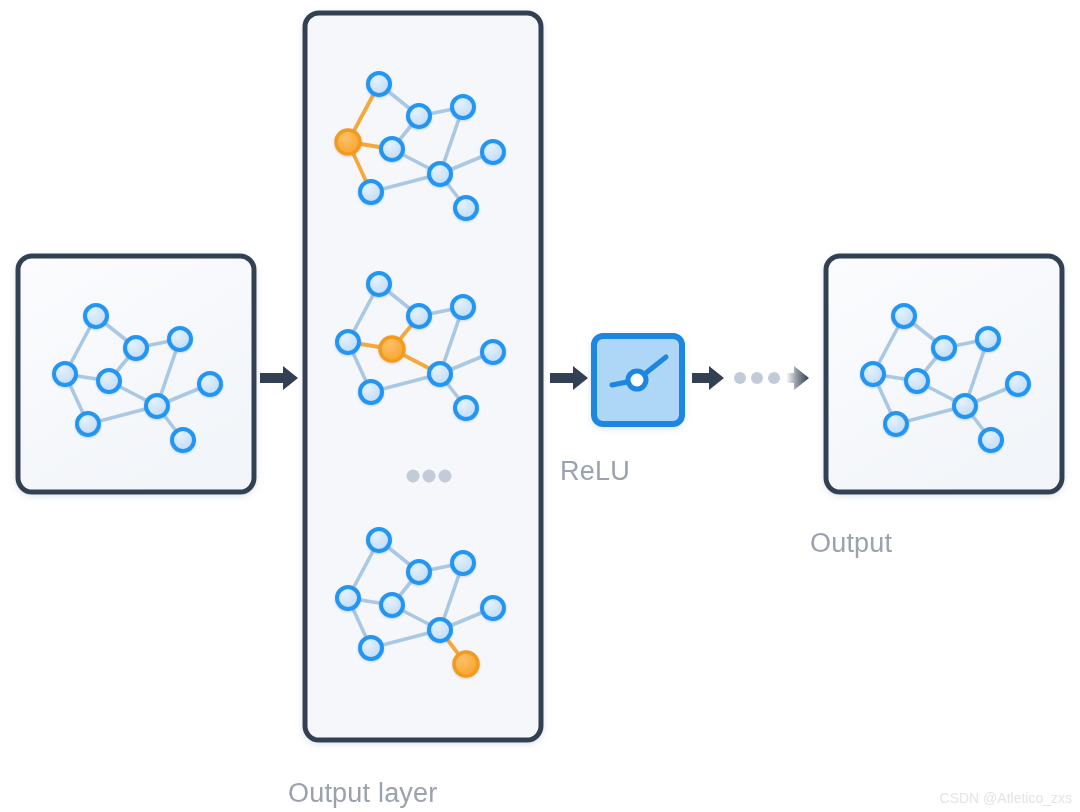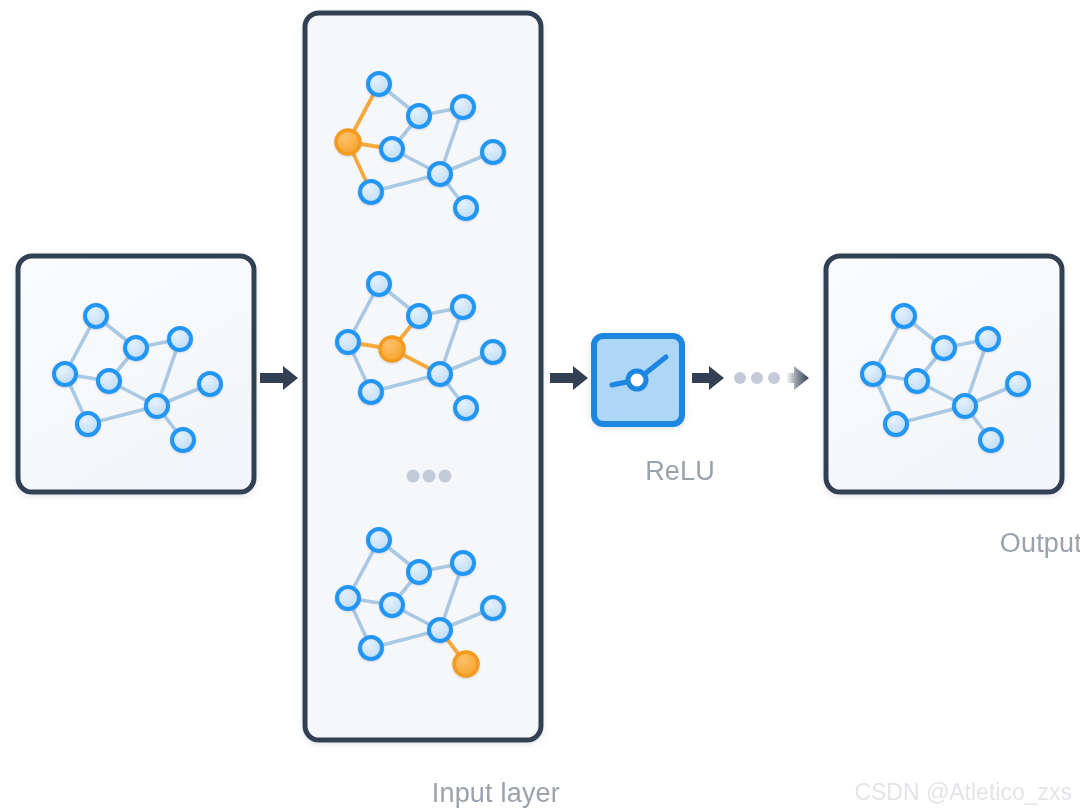--- a/index.html
+++ b/index.html
@@ -20,34 +20,34 @@
     width: 1080px;
     height: 812px;
   }
   .label {
     position: absolute;
     color: #9aa2ad;
     font-size: 27px;
     font-weight: 400;
     letter-spacing: 0.2px;
     white-space: nowrap;
-    text-align: right;
+    text-align: left;
     font-family: "Liberation Sans", sans-serif;
   }
   #label-input  { left: 0;   top: 528px; width: 272px; }
   #label-hidden { left: 288px; top: 778px; width: 272px; }
   #label-relu   { left: 560px; top: 456px; width: 155px; }
   #label-output { left: 810px; top: 528px; width: 272px; }
 
   #watermark {
     position: absolute;
     right: 8px;
     bottom: 6px;
     color: #e2e4e8;
-    font-size: 23px;
+    font-size: 14px;
     font-family: "Liberation Sans", sans-serif;
     white-space: nowrap;
   }
 </style>
 </head>
 <body>
 
 <div id="stage">
 
   <svg id="diagram-svg" width="1080" height="812" viewBox="0 0 1080 812" xmlns="http://www.w3.org/2000/svg">
@@ -253,21 +253,21 @@
           <use href="#graphEdges"></use>
         </g>
         <g fill="url(#nodeFill)" stroke="#2196f3" stroke-width="4" filter="url(#tinyShadow)">
           <use href="#graphNodes"></use>
         </g>
       </g>
     </g>
   </svg>
 
 
-  <div class="label" id="label-hidden">Input layer</div>
+  <div class="label" id="label-hidden">Output layer</div>
 
   <div class="label" id="label-relu">ReLU</div>
 
   <div class="label" id="label-output">Output</div>
 
   <div id="watermark">CSDN @Atletico_zxs</div>
 
 </div>
 
 </body></html>

